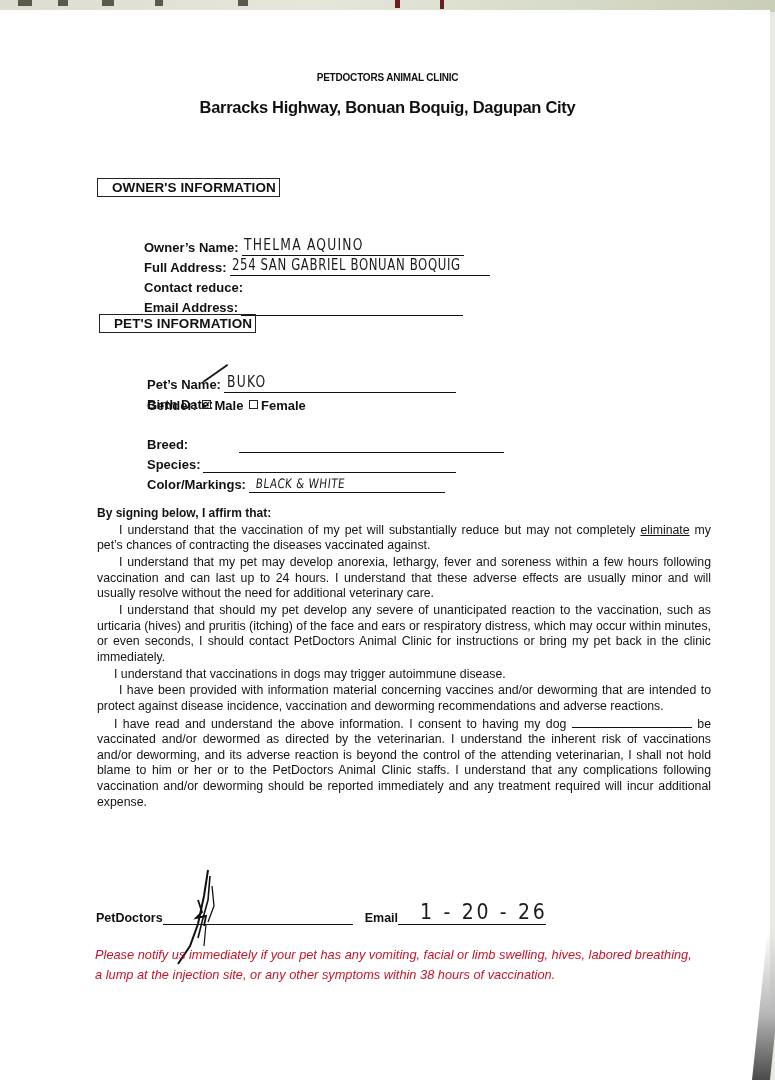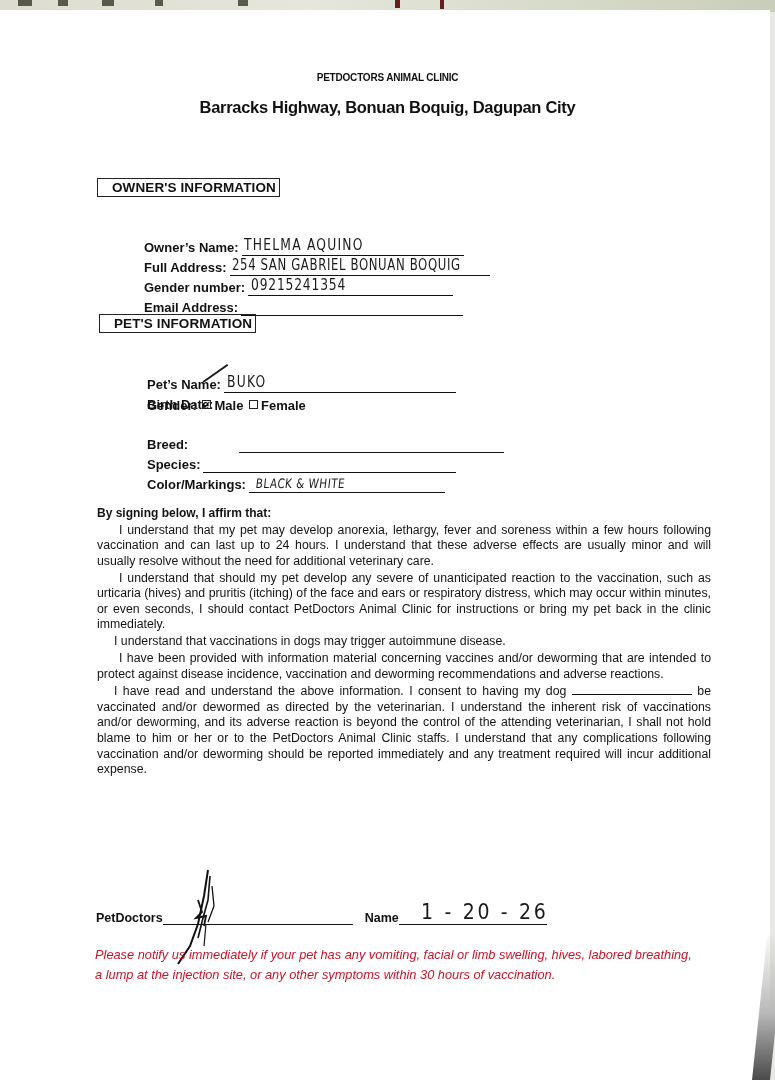--- a/index.html
+++ b/index.html
@@ -239,24 +239,21 @@
 </div>
 
 <div class="field" style="left:144px;top:238px;">
   <span class="label">Full Address:</span>
   <span class="line" style="width:260px;">
     <span class="hand" style="left:2px;letter-spacing:0.8px;transform:scaleX(0.78);">254  SAN GABRIEL  BONUAN  BOQUIG</span>
   </span>
 </div>
 
 <div class="field" style="left:144px;top:258px;">
-  <span class="label">Gender number:</span>
-  <span class="line" style="width:205px;">
-    <span class="hand" style="left:3px;letter-spacing:1px;">09215241354</span>
-  </span>
+  <span class="label">Contact reduce:</span>
 </div>
 
 <div class="field" style="left:144px;top:278px;">
   <span class="label">Email Address:</span>
   <span class="line" style="width:222px;">
     <span class="hand"></span>
   </span>
 </div>
 
 <div class="section-label" style="left:99px;top:314px;">PET'S INFORMATION</div>
@@ -296,37 +293,38 @@
 
 <div class="field" style="left:147px;top:455px;">
   <span class="label">Color/Markings:</span>
   <span class="line" style="width:196px;">
     <span class="hand" style="left:6px;font-size:13px;letter-spacing:0.6px;transform:scaleX(0.8) skewX(-8deg);">BLACK &amp; WHITE</span>
   </span>
 </div>
 
 <div class="affirm">
   <div class="lead">By signing below, I affirm that:</div>
+  <p><span>I understand that the vaccination of my pet will substantially reduce but may not completely </span><span class="u">eliminate</span><span> my pet’s chances of contracting the diseases vaccinated against.</span></p>
   <p>I understand that my pet may develop anorexia, lethargy, fever and soreness within a few hours following vaccination and can last up to 24 hours. I understand that these adverse effects are usually minor and will usually resolve without the need for additional veterinary care.</p>
   <p>I understand that should my pet develop any severe of unanticipated reaction to the vaccination, such as urticaria (hives) and pruritis (itching) of the face and ears or respiratory distress, which may occur within minutes, or even seconds, I should contact PetDoctors Animal Clinic for instructions or bring my pet back in the clinic immediately.</p>
   <p class="tight">I understand that vaccinations in dogs may trigger autoimmune disease.</p>
   <p>I have been provided with information material concerning vaccines and/or deworming that are intended to protect against disease incidence, vaccination and deworming recommendations and adverse reactions.</p>
   <p class="tight"><span>I have read and understand the above information. I consent to having my dog </span><span class="blank-dog"></span><span> be vaccinated and/or dewormed as directed by the veterinarian. I understand the inherent risk of vaccinations and/or deworming, and its adverse reaction is beyond the control of the attending veterinarian, I shall not hold blame to him or her or to the PetDoctors Animal Clinic staffs. I understand that any complications following vaccination and/or deworming should be reported immediately and any treatment required will incur additional expense.</span></p>
 </div>
 
 <div class="sig-row">
   <span>PetDoctors</span>
   <span class="line" style="width:190px;margin-right:12px;"></span>
-  <span>Name</span>
+  <span>Email</span>
   <span class="line" style="width:148px;">
     <span class="date-hand">1 - 20 - 26</span>
   </span>
 </div>
 
 <svg class="signature-scribble" viewBox="0 0 60 100">
   <path d="M40 4 L36 30 L30 58 L22 80 L10 98" fill="none" stroke="#111" stroke-width="2"></path>
   <path d="M42 10 L40 34 L35 52 L30 72" fill="none" stroke="#111" stroke-width="1.6"></path>
   <path d="M30 34 L34 46 L28 52 L38 50 L36 60" fill="none" stroke="#111" stroke-width="1.8"></path>
   <path d="M44 20 L46 40 L40 56" fill="none" stroke="#111" stroke-width="1.3"></path>
   <path d="M38 58 L36 80" fill="none" stroke="#111" stroke-width="1.2"></path>
 </svg>
 
-<div class="notice">Please notify us immediately if your pet has any vomiting, facial or limb swelling, hives, labored breathing, a lump at the injection site, or any other symptoms within 30 hours of vaccination.</div>
+<div class="notice">Please notify us immediately if your pet has any vomiting, facial or limb swelling, hives, labored breathing, a lump at the injection site, or any other symptoms within 38 hours of vaccination.</div>
 
 </body></html>

